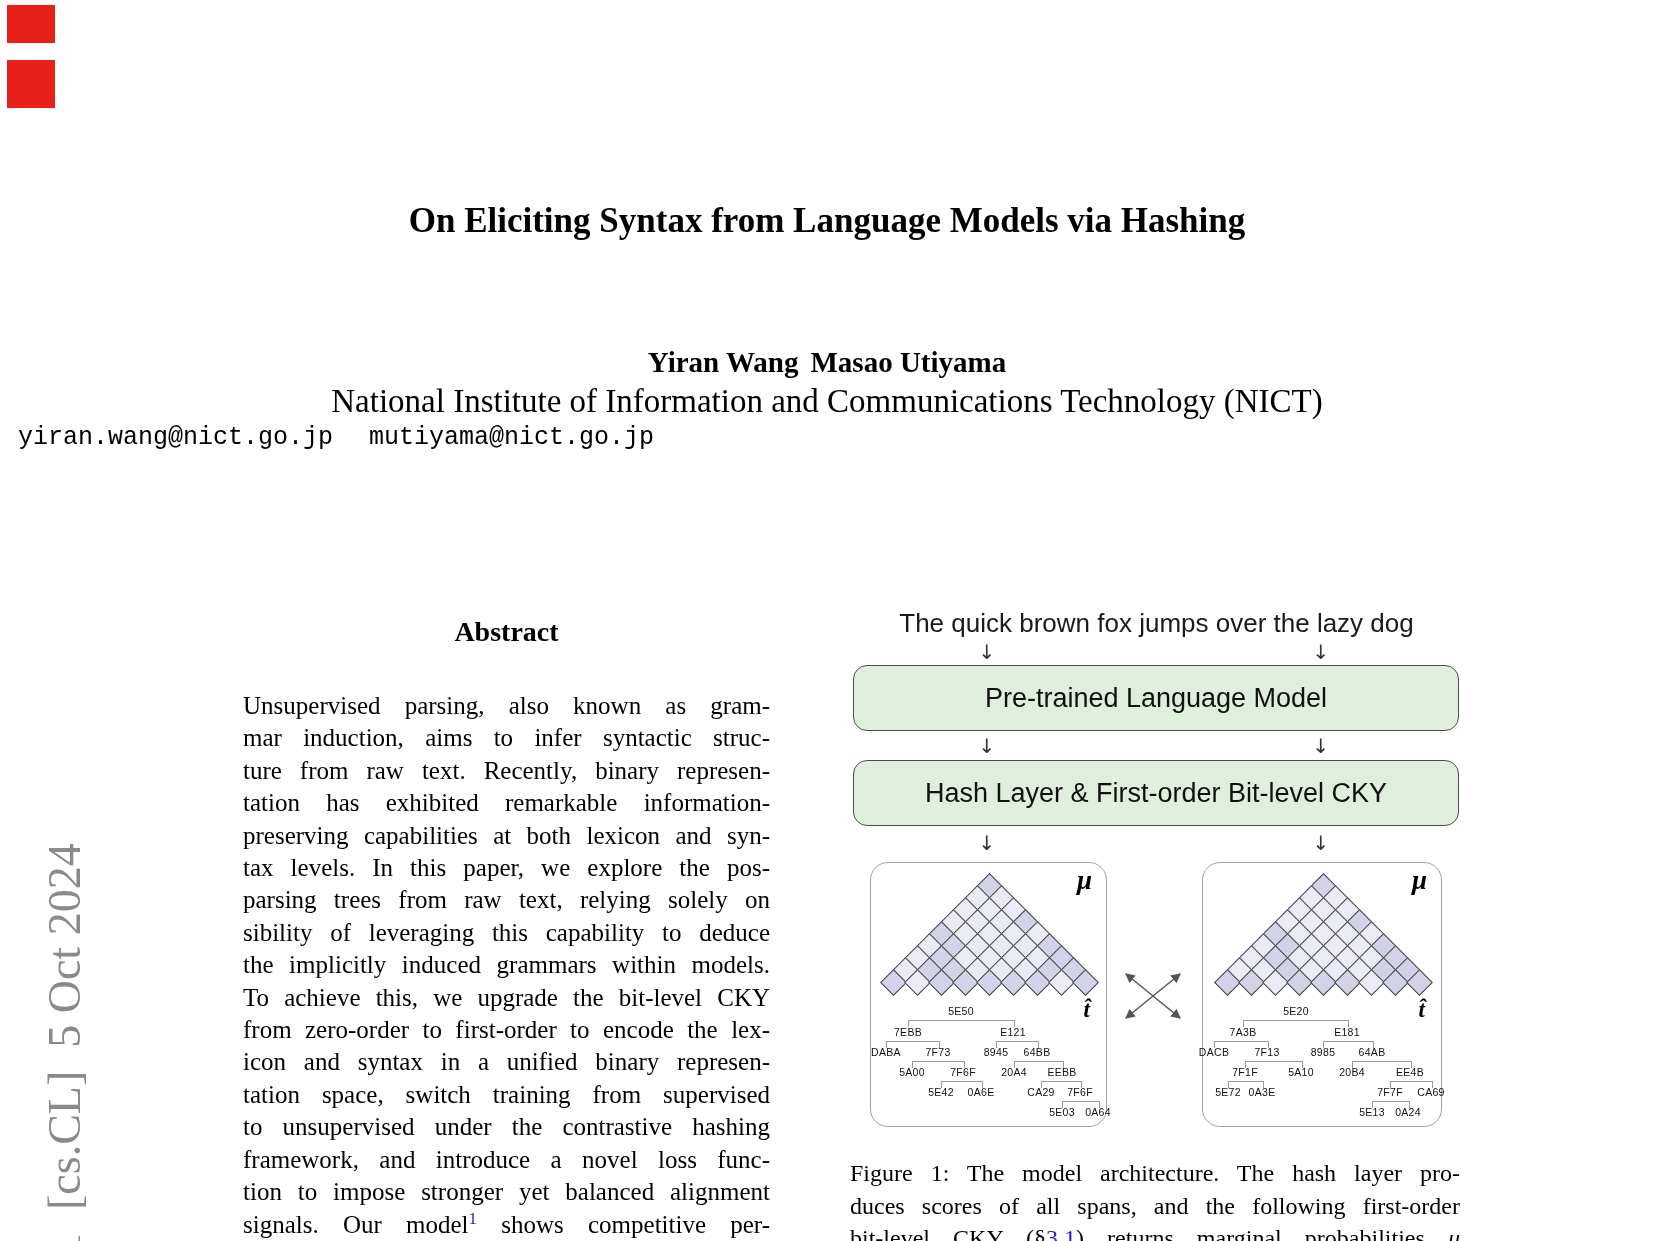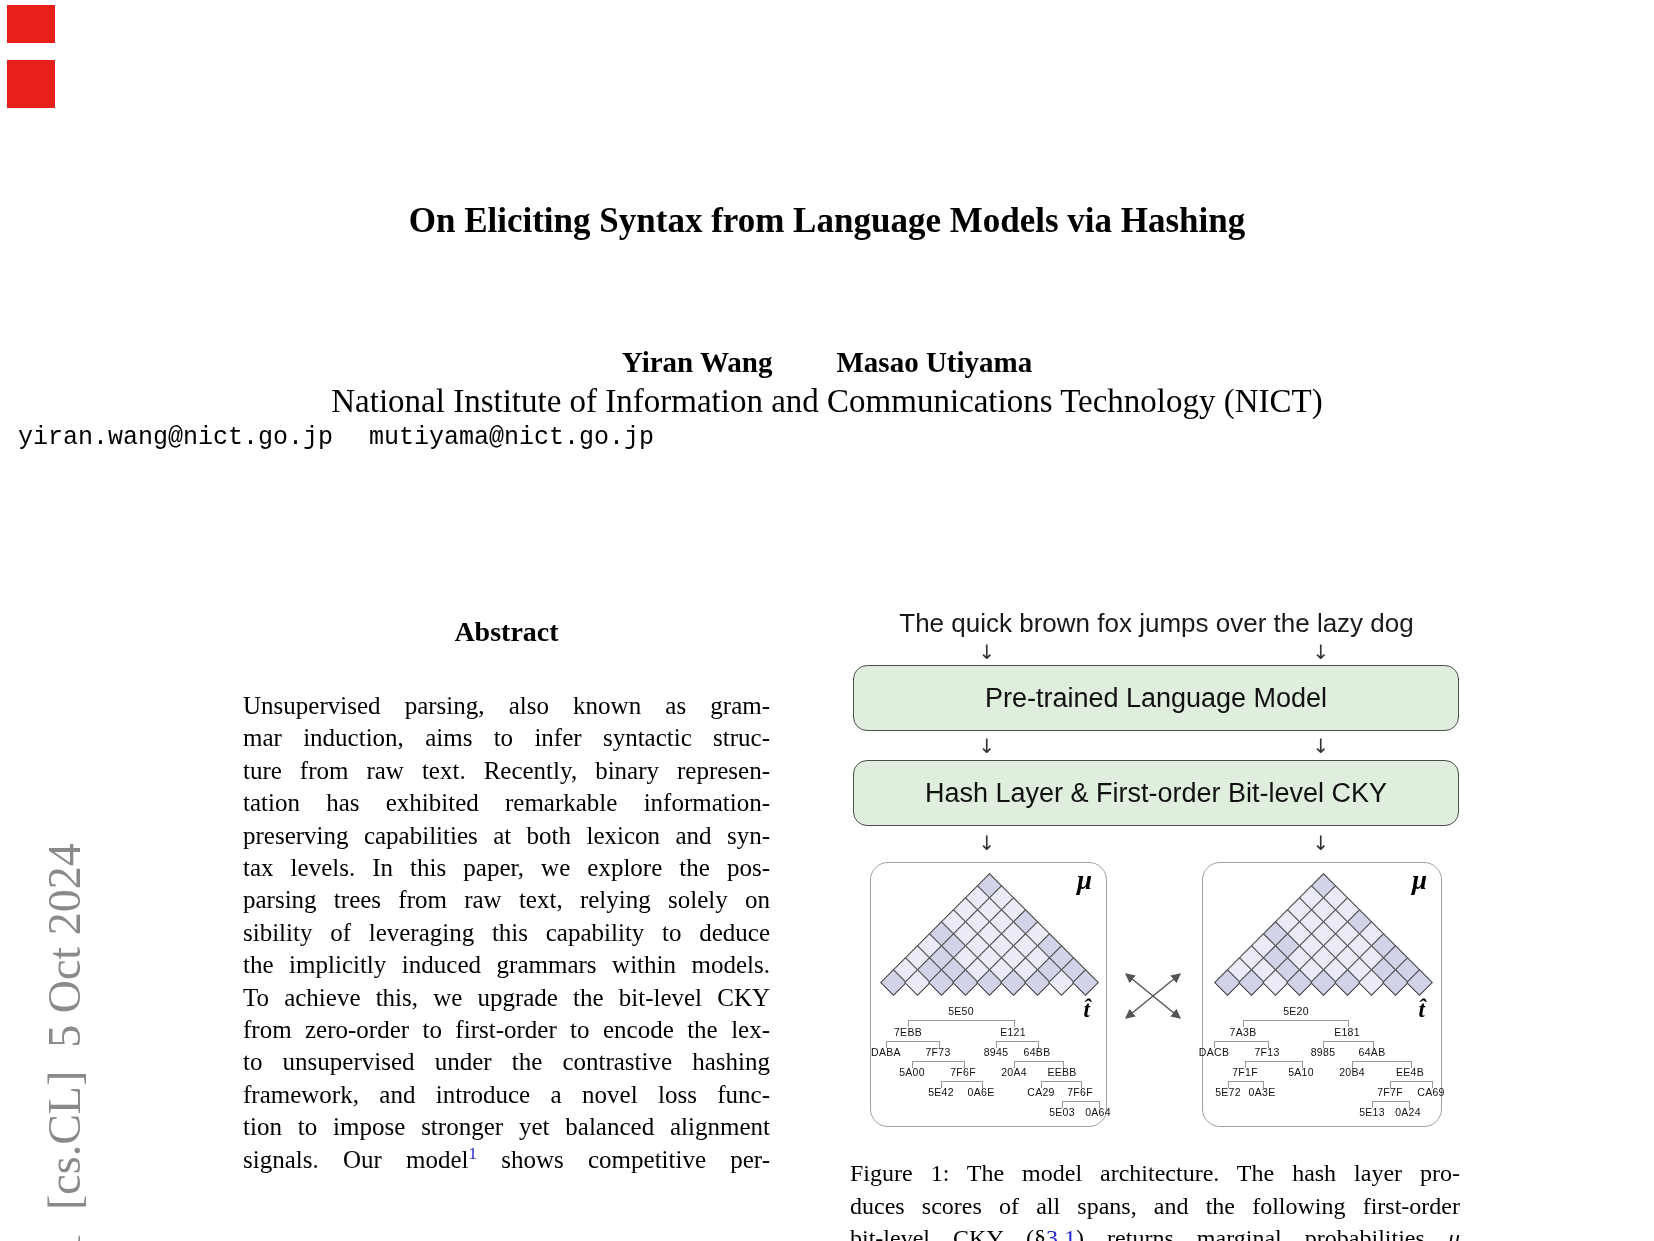--- a/index.html
+++ b/index.html
@@ -11,21 +11,21 @@
   .redmark{position:absolute;background:#e8201a;}
 
   
   .stamp{position:absolute;left:38px;top:1256px;transform:rotate(-90deg);transform-origin:0 0;
          font-size:46px;line-height:54px;color:#8a8a8a;white-space:pre;
          font-family:"Liberation Serif", serif;}
 
   
   .title{left:0;top:198px;width:1654px;text-align:center;font-size:35px;font-weight:bold;line-height:46px;}
   .authors{left:0;top:344px;width:1654px;text-align:center;font-size:29px;font-weight:bold;line-height:36px;}
-  .authors span{margin:0 32px;}
+  .authors span{margin:0 6px;}
   .affil{left:0;top:384px;width:1654px;text-align:center;font-size:33px;line-height:34px;}
   .emails{left:0;top:422px;width:1488px;text-align:left;
           font-family:"Liberation Mono", monospace;font-size:25px;line-height:32px;}
   .emails span{margin:0 18px;}
 
   
   .abshead{left:243px;top:616px;width:527px;text-align:center;font-size:28px;font-weight:bold;}
   .abstract{left:243px;top:690px;width:527px;font-size:25px;}
   .abstract .ln{line-height:32.4px;text-align:justify;text-align-last:justify;white-space:normal;}
   sup.fnref{color:#2222cc;font-size:0.68em;vertical-align:super;line-height:0;}
@@ -83,20 +83,22 @@
   <div class="ln">mar induction, aims to infer syntactic struc-</div>
   <div class="ln">ture from raw text. Recently, binary represen-</div>
   <div class="ln">tation has exhibited remarkable information-</div>
   <div class="ln">preserving capabilities at both lexicon and syn-</div>
   <div class="ln">tax levels.  In this paper, we explore the pos-</div>
   <div class="ln">parsing trees from raw text, relying solely on</div>
   <div class="ln">sibility of leveraging this capability to deduce</div>
   <div class="ln">the implicitly induced grammars within models.</div>
   <div class="ln">To achieve this, we upgrade the bit-level CKY</div>
   <div class="ln">from zero-order to first-order to encode the lex-</div>
+  <div class="ln">icon and syntax in a unified binary represen-</div>
+  <div class="ln">tation space, switch training from supervised</div>
   <div class="ln">to unsupervised under the contrastive hashing</div>
   <div class="ln">framework, and introduce a novel loss func-</div>
   <div class="ln">tion to impose stronger yet balanced alignment</div>
   <div class="ln"><span>signals.  Our model</span><sup class="fnref">1</sup><span> shows competitive per-</span></div>
 </div>
 
 <div class="abs sentence">The quick brown fox jumps over the lazy dog</div>
 
 <span class="dArrow" style="left:973px;top:641px;">↓</span>
 <span class="dArrow" style="left:1307px;top:641px;">↓</span>

